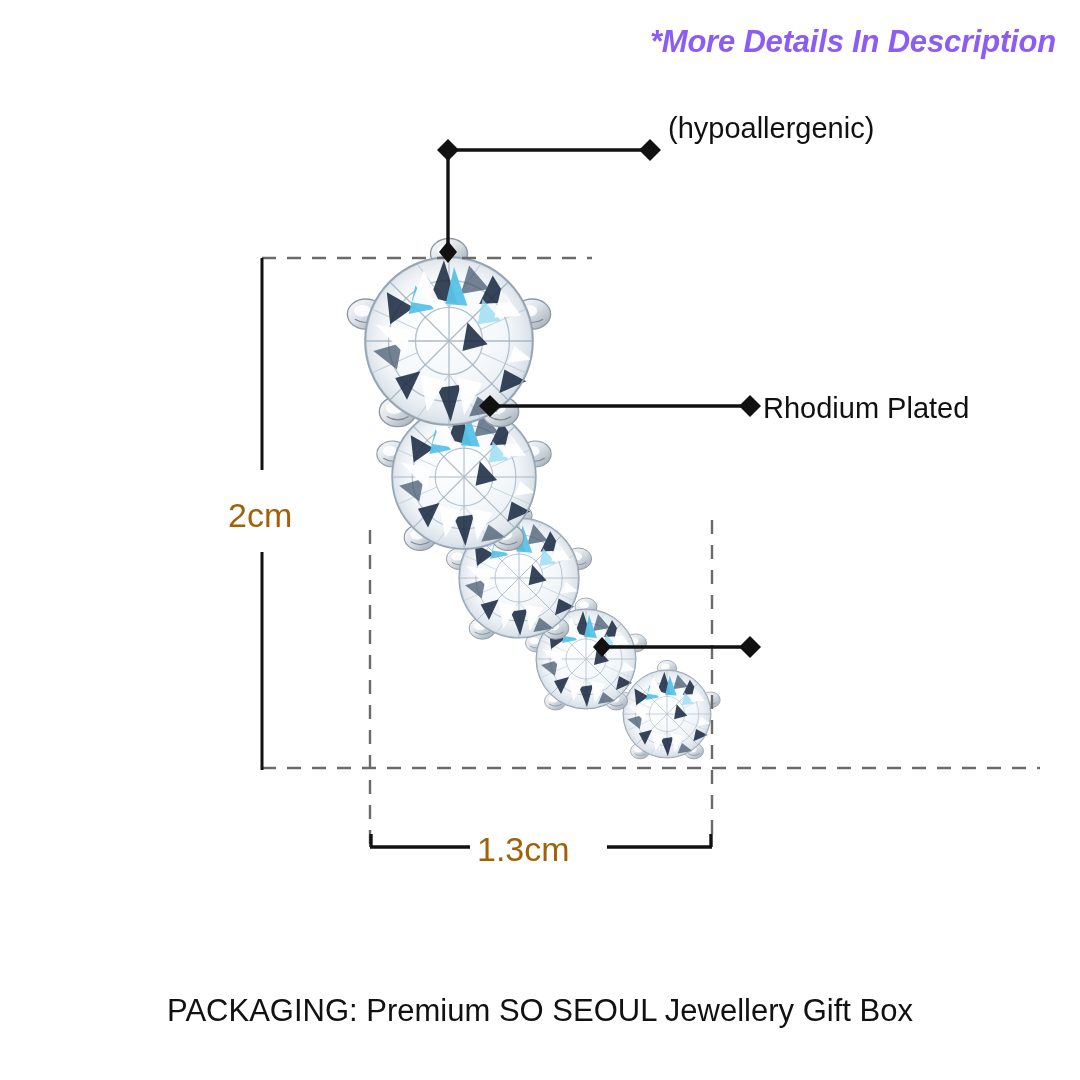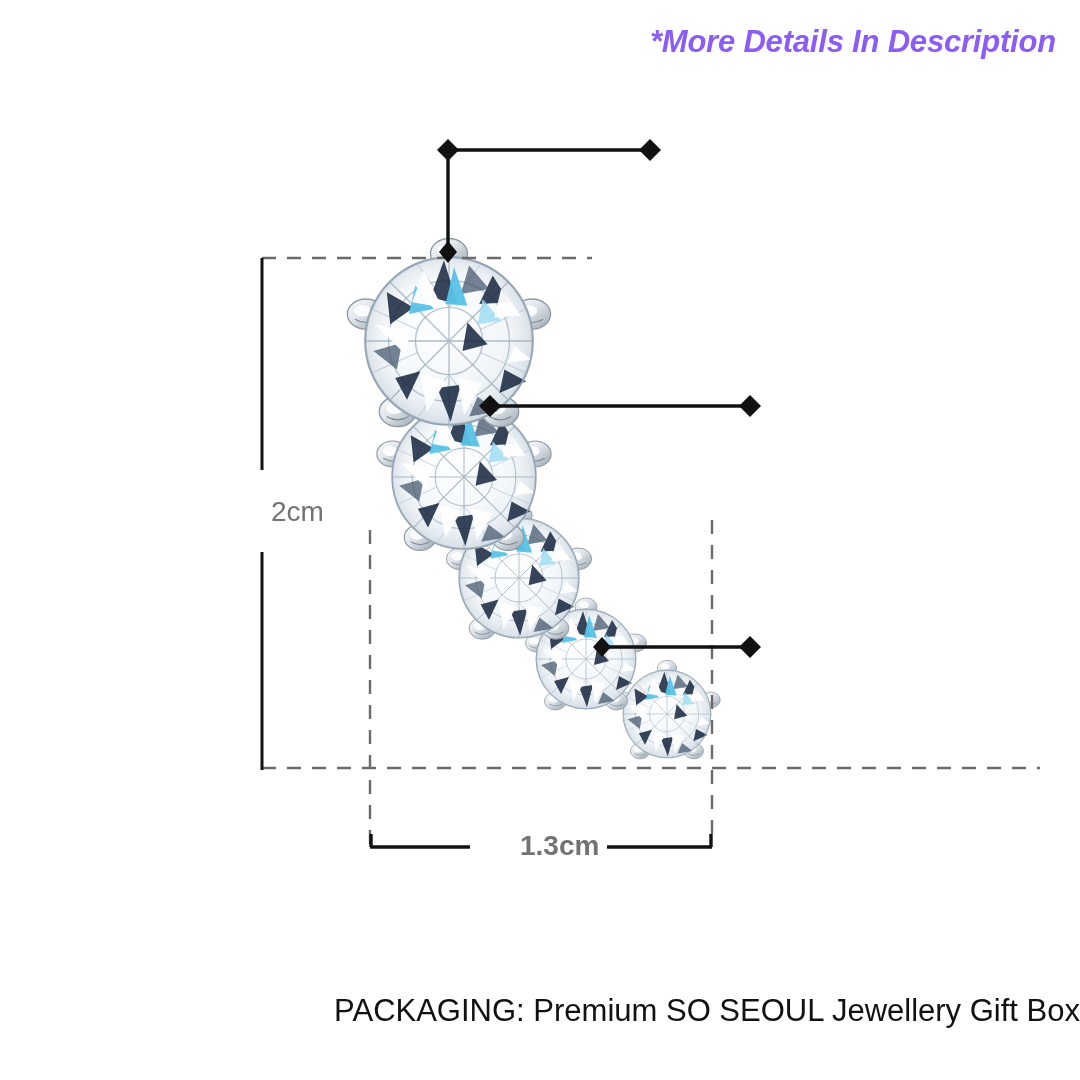--- a/index.html
+++ b/index.html
@@ -42,35 +42,34 @@
     color: #111111;
     white-space: nowrap;
   }
   .callout-titanium { left: 668px; top: 110px; }
   .callout-rhodium  { left: 763px; top: 390px; }
   .callout-simulant { left: 763px; top: 630px; }
 
   
   .dim-label {
     position: absolute;
-    font-size: 28px;
-    color: #737373;
+    font-size: 34px;
+    color: #a16207;
     white-space: nowrap;
-    margin-left: 43px;
   }
   .dim-vertical { left: 228px; top: 496px; }
-  .dim-horizontal { left: 477px; top: 830px; font-weight: bold; }
+  .dim-horizontal { left: 477px; top: 830px; }
 
   
   .footer-note {
     position: absolute;
     left: 0;
     right: 0;
     top: 993px;
-    text-align: right;
+    text-align: center;
     font-size: 31px;
     color: #111111;
   }
 
   
   #overlay {
     position: absolute;
     left: 0;
     top: 0;
     width: 1080px;
@@ -286,22 +285,26 @@
     <g>
       <line x1="602" y1="647" x2="750" y2="647" stroke="#111111" stroke-width="3.4"></line>
       <polygon points="602,637 611,647 602,657 593,647" fill="#111111"></polygon>
       <polygon points="750,636 761,647 750,658 739,647" fill="#111111"></polygon>
     </g>
   </svg>
 
   <div class="header-note">*More Details In Description</div>
 
   <div class="callout callout-titanium">
+    <div>(hypoallergenic)</div>
   </div>
 
+  <div class="callout callout-rhodium">
+    <div>Rhodium Plated</div>
+  </div>
 
 
   <div class="dim-label dim-vertical">2cm</div>
 
   <div class="dim-label dim-horizontal">1.3cm</div>
 
   <div class="footer-note">PACKAGING: Premium SO SEOUL Jewellery Gift Box</div>
 
 </div>
 

